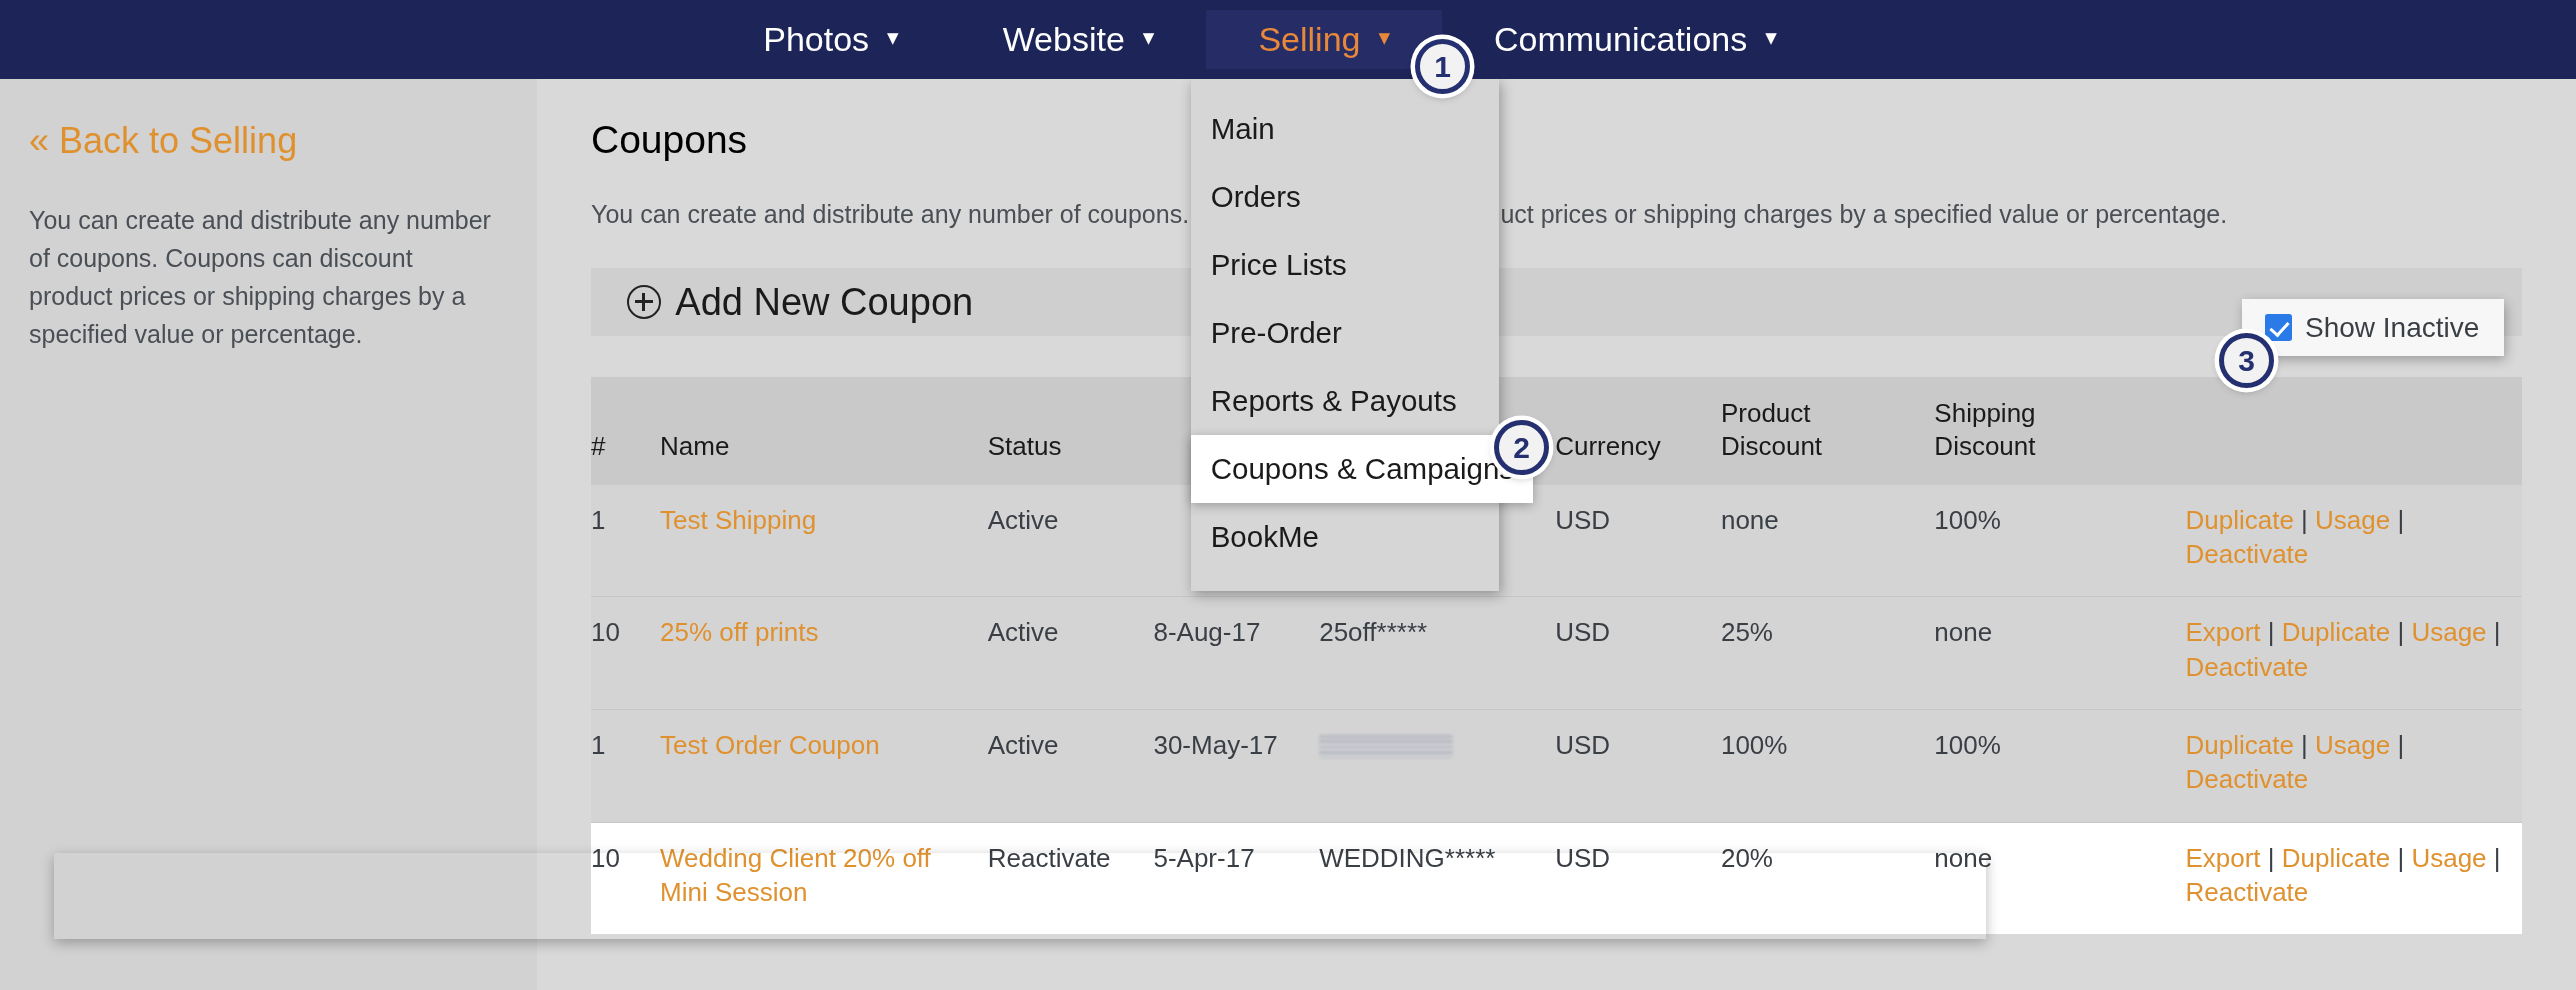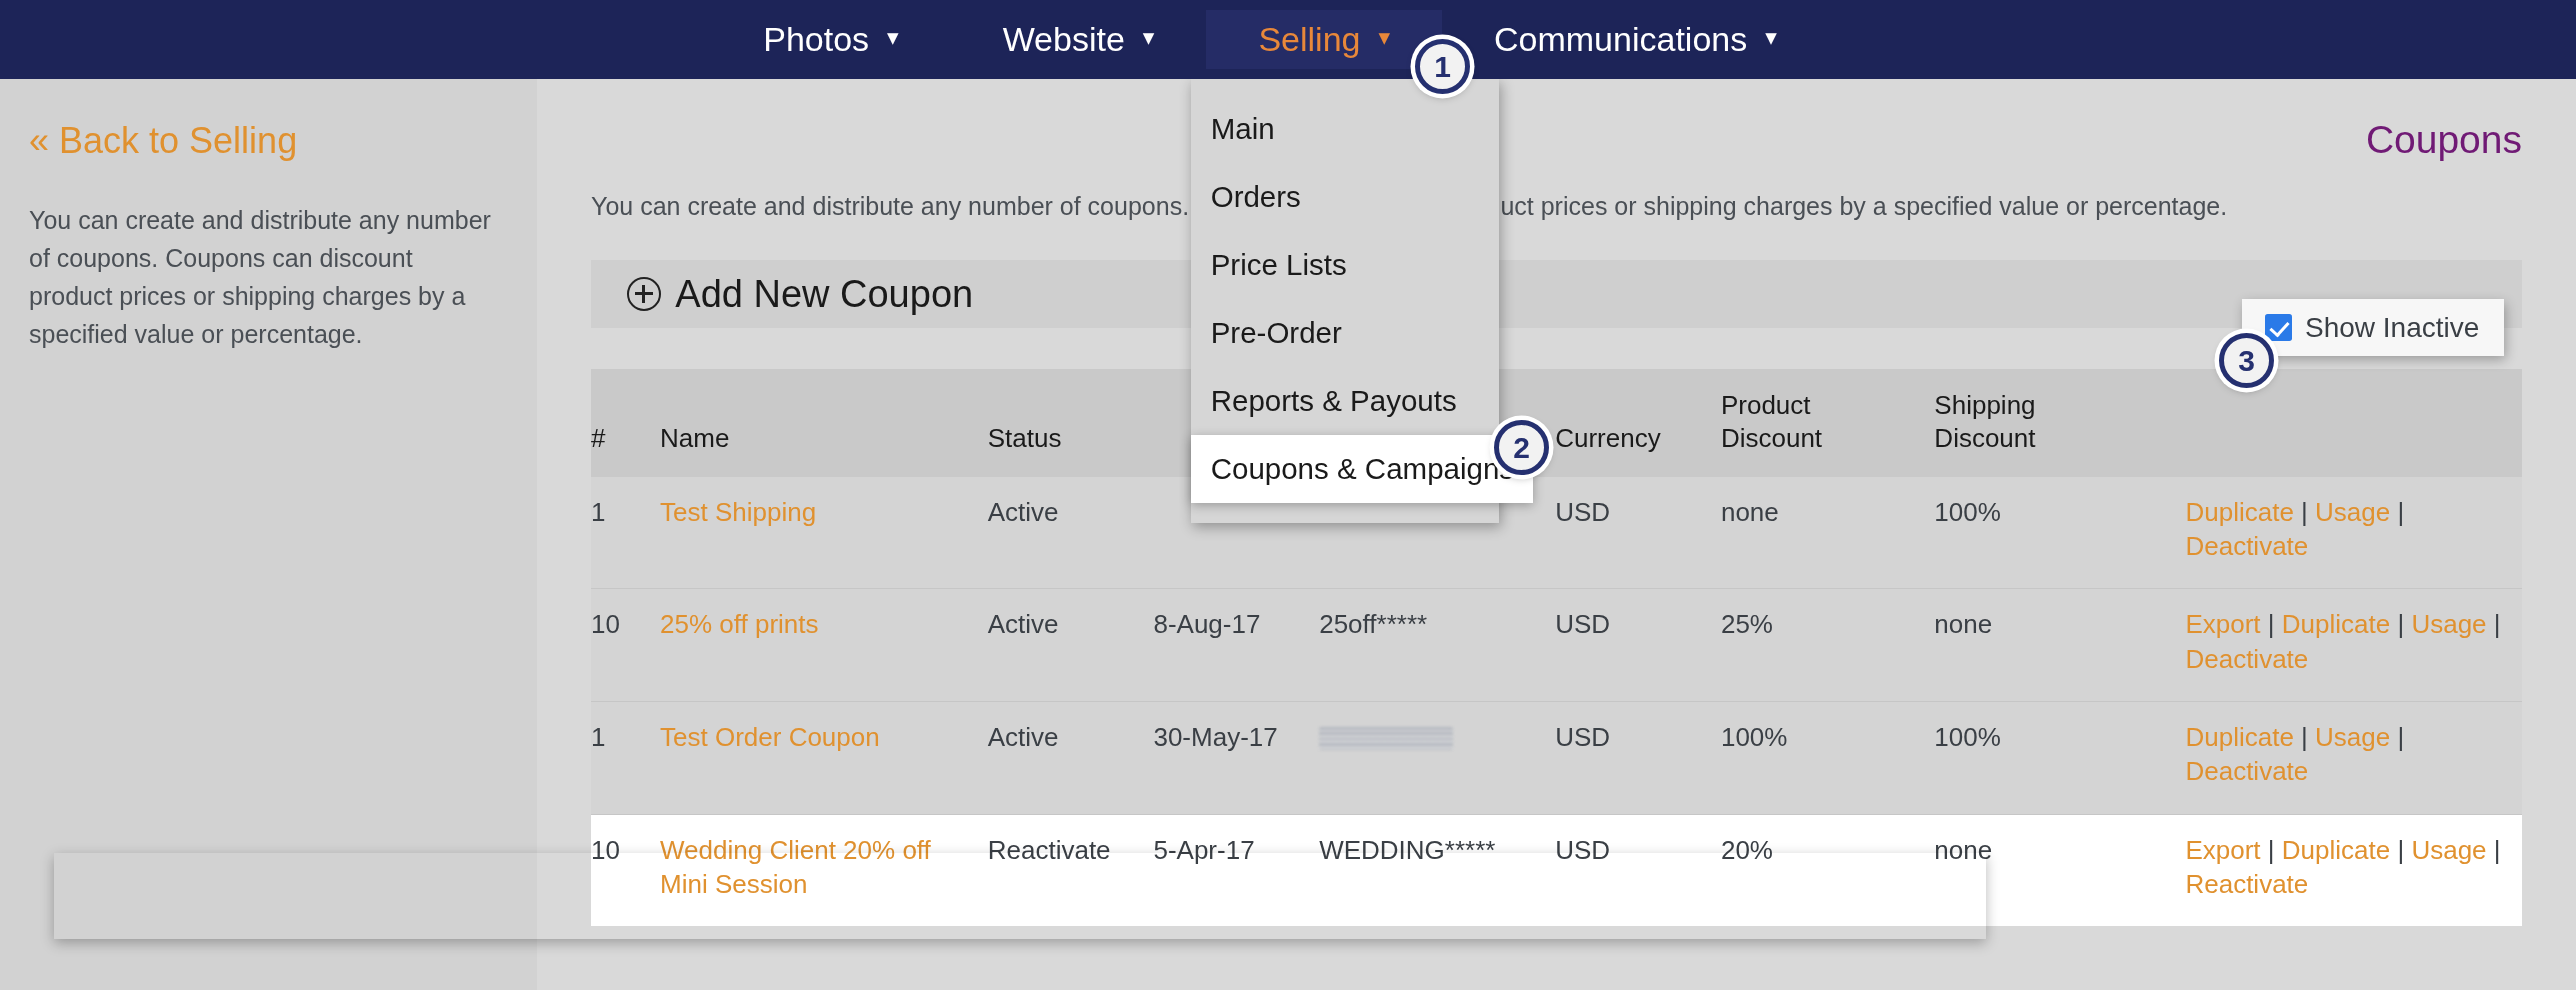--- a/index.html
+++ b/index.html
@@ -45,21 +45,21 @@
   }
 
   
   .main {
     position: absolute; left: 537px; top: 79px;
     width: 2039px; height: 911px;
     background: #d9d9d9;
     padding: 39px 54px 0 54px;
   }
   .page-title {
-    color: #701a75; font-size: 39px; font-weight: 400; margin-bottom: 30px; text-align: right;
+    color: #000000; font-size: 39px; font-weight: 400; margin-bottom: 38px;
   }
   .page-desc {
     color: #4a4f55; font-size: 25px; margin-bottom: 39px; white-space: nowrap;
   }
 
   
   .addbar {
     position: relative;
     background: #cfcfcf; height: 68px;
     display: flex; align-items: center;
@@ -307,20 +307,21 @@
 
   <div class="rowbox"></div>
 
   <div class="dropdown">
     <div class="dd-item">Main</div>
     <div class="dd-item">Orders</div>
     <div class="dd-item">Price Lists</div>
     <div class="dd-item">Pre-Order</div>
     <div class="dd-item">Reports &amp; Payouts</div>
     <div class="dd-item highlight">Coupons &amp; Campaigns</div>
+    <div class="dd-item">BookMe</div>
   </div>
 
   <div class="showinactive">
     <span class="cbx"></span>
     <span class="si-label">Show Inactive</span>
   </div>
 
   <div class="badge badge-1">1</div>
   <div class="badge badge-2">2</div>
   <div class="badge badge-3">3</div>

